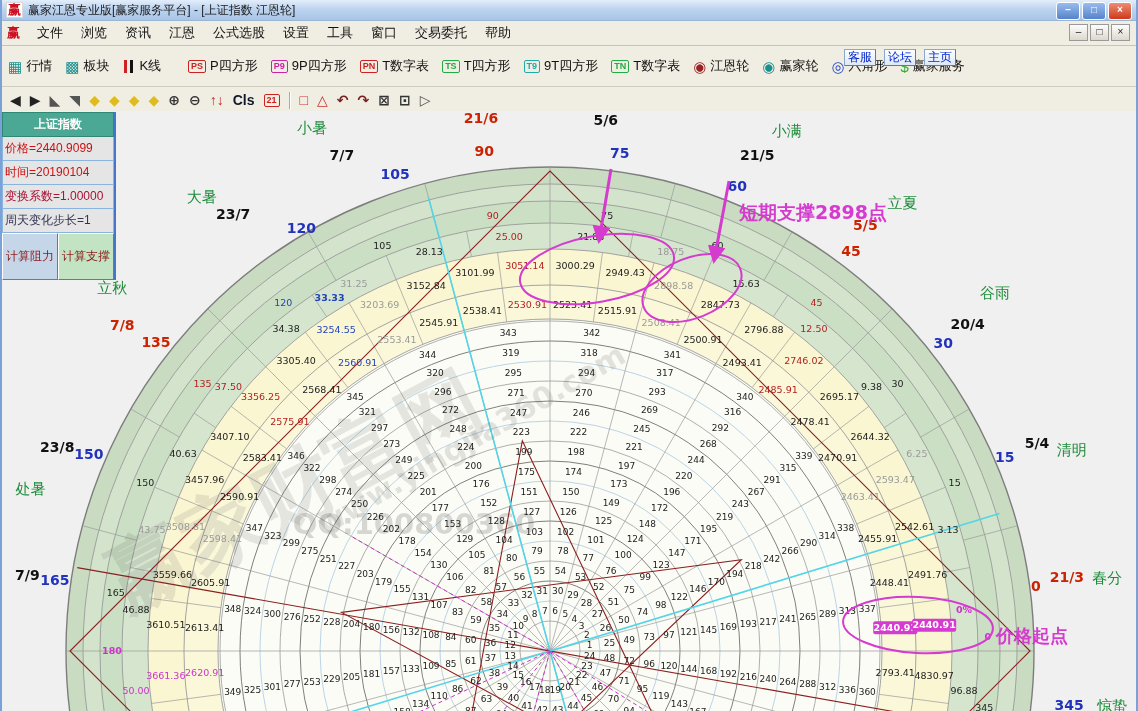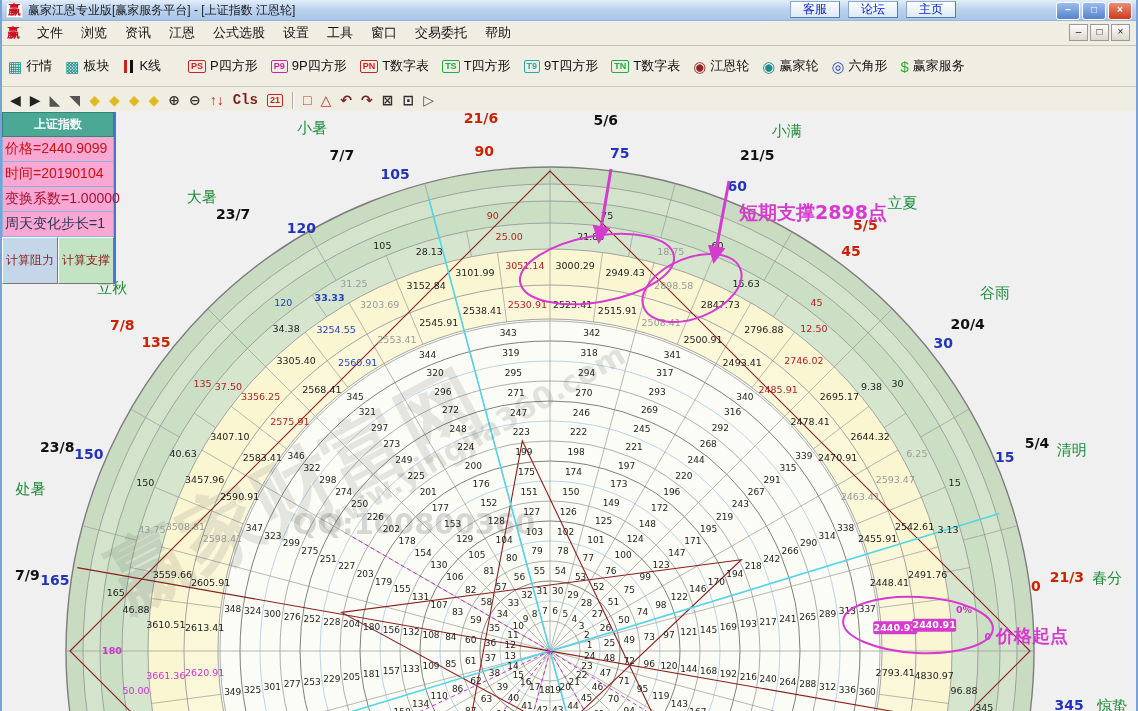--- a/index.html
+++ b/index.html
@@ -4,21 +4,21 @@
 <style>
   html,body{margin:0;padding:0;width:1138px;height:711px;overflow:hidden;
     font-family:"Liberation Sans","DejaVu Sans",sans-serif;background:#f0f0f0;}
   #frame{width:1134px;height:711px;border-left:2px solid #7aa2d8;border-right:2px solid #7aa2d8;position:relative;}
   
   #titlebar{height:20px;background:linear-gradient(#e3eefb,#bdd4ef 45%,#a8c4e8);display:flex;align-items:center;
     font-size:12px;color:#1b1b1b;position:relative;border-bottom:1px solid #9ab4d4;}
   #titlebar .logo{color:#cc1122;font-weight:bold;font-size:13px;margin:0 5px 0 4px;background:#fff;padding:0 1px;line-height:14px;border:1px solid #d8d8d8;}
   #titlebar .links{position:absolute;right:180px;top:1px;display:flex;gap:8px;}
   #titlebar .links .lnk{font-size:12px;color:#0022cc;background:linear-gradient(#fdfefe,#dde9f8);
-    border:1px solid #8aa8cc;border-right-color:#5a7aa8;border-bottom-color:#5a7aa8;padding:0 12px;line-height:15px;cursor:default;}
+    border:1px solid #8aa8cc;border-right-color:#5a7aa8;border-bottom-color:#5a7aa8;padding:0 3px;line-height:15px;cursor:default;margin-top:48px;}
   .winbtns{position:absolute;right:4px;top:2px;display:flex;gap:2px;}
   .winbtns .wb{width:22px;height:16px;border-radius:3px;border:1px solid #fff;
     background:linear-gradient(#9abcec,#5583cc);color:#fff;font-size:10px;line-height:14px;text-align:center;font-weight:bold;}
   .winbtns .wb.close{background:linear-gradient(#ee8c72,#cc3a1c);}
   
   #menubar{height:24px;background:#f0ede2;border-bottom:1px solid #c8c4b4;display:flex;align-items:center;font-size:13px;position:relative;}
   #menubar .logo{color:#cc1122;font-weight:bold;font-size:13px;margin:0 8px 0 5px;}
   #menubar .mitem{padding:2px 9px;color:#111;}
   #mdibtns{position:absolute;right:6px;top:3px;display:flex;gap:2px;}
   #mdibtns .mb{width:17px;height:15px;border:1px solid #9a9a9a;background:linear-gradient(#fdfdfd,#dcd8cc);
@@ -34,21 +34,21 @@
   #toolbar2{height:26px;background:#f0ede2;border-bottom:1px solid #a0a0a0;display:flex;align-items:center;padding-left:8px;gap:9px;}
   #toolbar2 .ditem{font-size:14px;line-height:16px;font-weight:bold;}
   #toolbar2 .sep{width:1px;height:17px;background:#aaa;border-right:1px solid #fff;}
   
   #chart{position:absolute;left:0;top:111px;width:1134px;height:600px;background:#f0f0f0;}
   #wheel{position:absolute;left:0;top:0;}
   svg text{font-family:"DejaVu Sans","Liberation Sans",sans-serif;}
   
   #panel{position:absolute;left:0;top:1px;width:112px;border-right:2px solid #4477cc;background:#d6d3ce;font-size:12px;z-index:5;}
   #panel .hdr{background:#4aa894;color:#fff;font-weight:bold;text-align:center;padding:3px 0;border:1px solid #2f8874;}
-  #panel .row{background:#f9a8d4;border:1px solid #8ab4dd;border-top:none;padding:3px 2px;white-space:nowrap;font-size:14px;}
+  #panel .row{background:#e5e5e5;border:1px solid #8ab4dd;border-top:none;padding:3px 2px;white-space:nowrap;font-size:12px;}
   #panel .btns{display:flex;}
   #panel .btn{flex:1;text-align:center;font-size:12px;color:#8b1a1a;padding:14px 0;
     border:1px solid #fff;border-right-color:#777;border-bottom-color:#777;}
 </style>
 </head>
 <body>
 
 <div id="frame">
   <div id="titlebar">
     <span class="logo">赢</span>
@@ -143,21 +143,21 @@
       <span class="ditem" style="color: rgb(34, 34, 34);">▶</span>
       <span class="ditem" style="color: rgb(85, 85, 85);">◣</span>
       <span class="ditem" style="color: rgb(85, 85, 85);">◥</span>
       <span class="ditem" style="color: rgb(224, 187, 29);">◆</span>
       <span class="ditem" style="color: rgb(224, 187, 29);">◆</span>
       <span class="ditem" style="color: rgb(224, 187, 29);">◆</span>
       <span class="ditem" style="color: rgb(224, 187, 29);">◆</span>
       <span class="ditem" style="color: rgb(51, 51, 51);">⊕</span>
       <span class="ditem" style="color: rgb(51, 51, 51);">⊖</span>
       <span class="ditem" style="color: rgb(204, 34, 34);">↑↓</span>
-      <span class="ditem" style="color: #7f1d1d; font-family: Liberation Mono, monospace;">Cls</span>
+      <span class="ditem" style="color: #0f172a;">Cls</span>
       <span class="badge" style="color: rgb(204, 34, 34);">21</span>
       <span class="sep"></span>
       <span class="ditem" style="color: rgb(204, 51, 51);">□</span>
       <span class="ditem" style="color: rgb(204, 51, 51);">△</span>
       <span class="ditem" style="color: rgb(119, 34, 34);">↶</span>
       <span class="ditem" style="color: rgb(119, 34, 34);">↷</span>
       <span class="ditem" style="color: rgb(51, 51, 51);">⊠</span>
       <span class="ditem" style="color: rgb(51, 51, 51);">⊡</span>
       <span class="ditem" style="color: rgb(85, 85, 85);">▷</span>
     </div>

